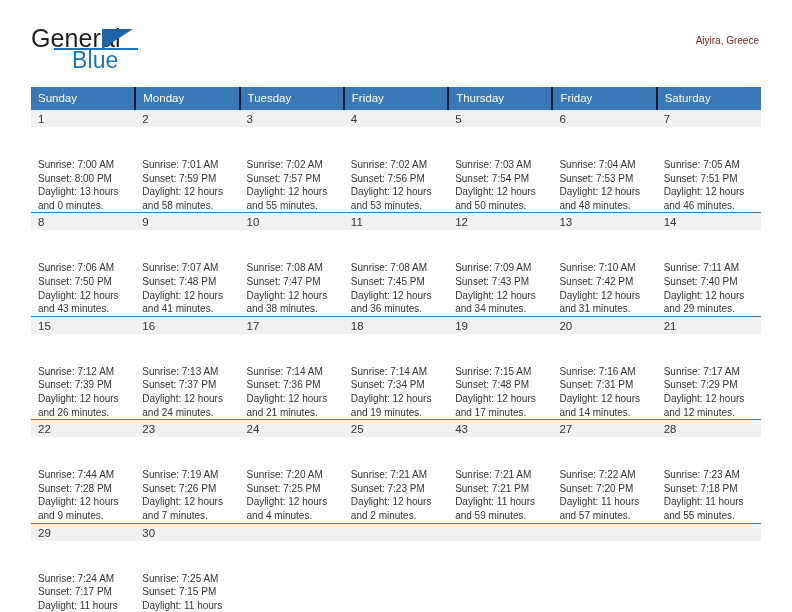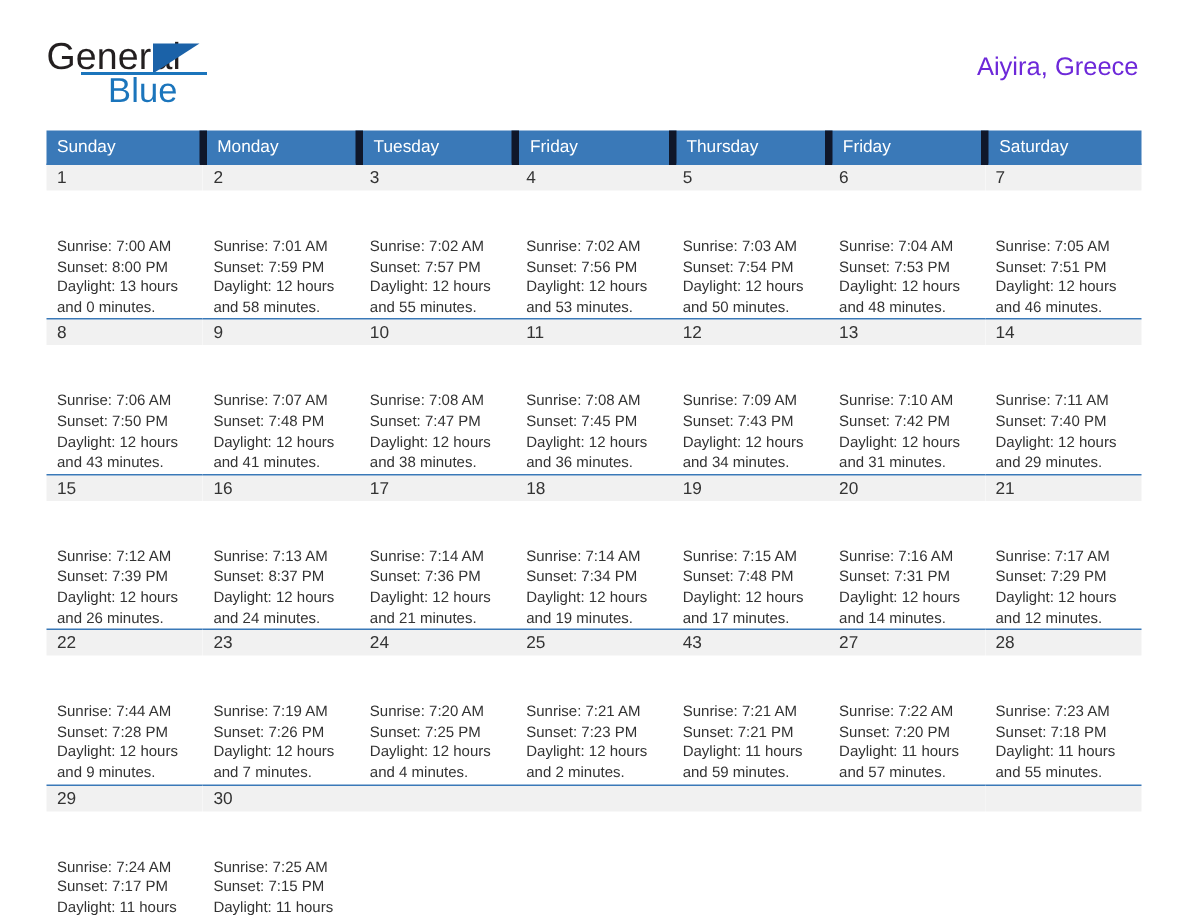--- a/index.html
+++ b/index.html
@@ -72,22 +72,22 @@
     padding-top: 2px;
   }
   .cal-title {
     font-size: 27px;
     color: #2b2b2b;
     line-height: 1.15;
     font-weight: normal;
     margin: 0;
   }
   .cal-location {
-    font-size: 17px;
-    color: #6d28d9;
+    font-size: 10px;
+    color: #7f1d1d;
     margin-top: 7px;
   }
 
   
   .cal-wrap {
     padding: 0 31px;
     margin-top: 13px;
     box-sizing: border-box;
   }
   table.cal {
@@ -95,21 +95,21 @@
     border-collapse: collapse;
     table-layout: fixed;
   }
   table.cal th {
     background: #3a79b8;
     color: #ffffff;
     font-size: 11.5px;
     font-weight: normal;
     text-align: left;
     padding: 5px 0 5px 7px;
-    border-right: 5px solid #0f172a;
+    border-right: 2px solid #0f172a;
     box-sizing: border-box;
   }
   table.cal th:last-child { border-right: none; }
 
   td.daycell {
     vertical-align: top;
     padding: 0;
     border-top: 1px solid #3a79b8;
     height: 90px;
     box-sizing: border-box;
@@ -311,21 +311,21 @@
                 <div>Sunrise: 7:12 AM</div>
                 <div>Sunset: 7:39 PM</div>
                 <div>Daylight: 12 hours</div>
                 <div>and 26 minutes.</div>
               </div>
             </td>
             <td class="daycell">
               <div class="daynum">16</div>
               <div class="info">
                 <div>Sunrise: 7:13 AM</div>
-                <div>Sunset: 8:37 PM</div>
+                <div>Sunset: 7:37 PM</div>
                 <div>Daylight: 12 hours</div>
                 <div>and 24 minutes.</div>
               </div>
             </td>
             <td class="daycell">
               <div class="daynum">17</div>
               <div class="info">
                 <div>Sunrise: 7:14 AM</div>
                 <div>Sunset: 7:36 PM</div>
                 <div>Daylight: 12 hours</div>

